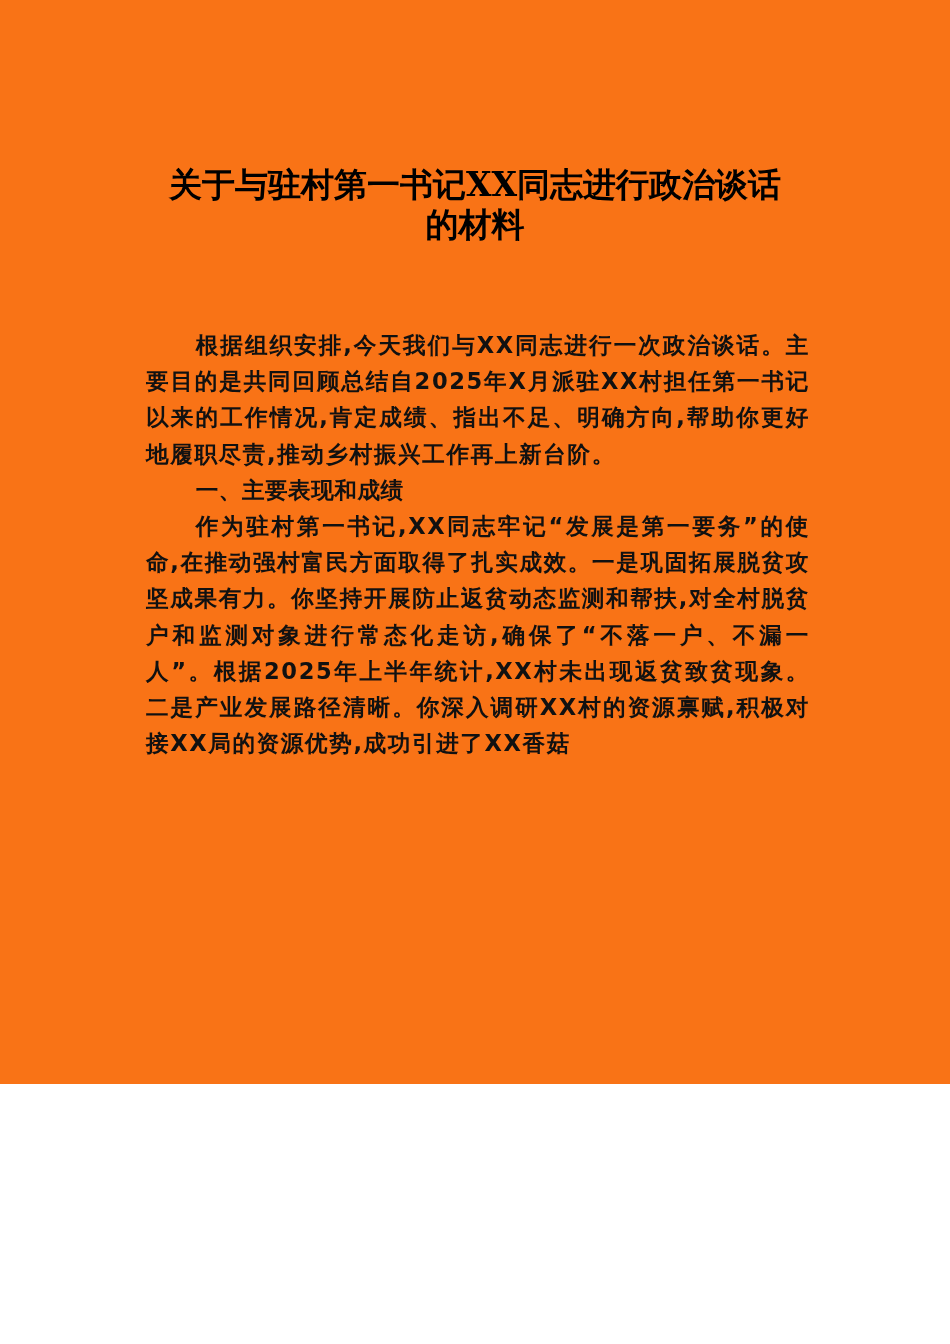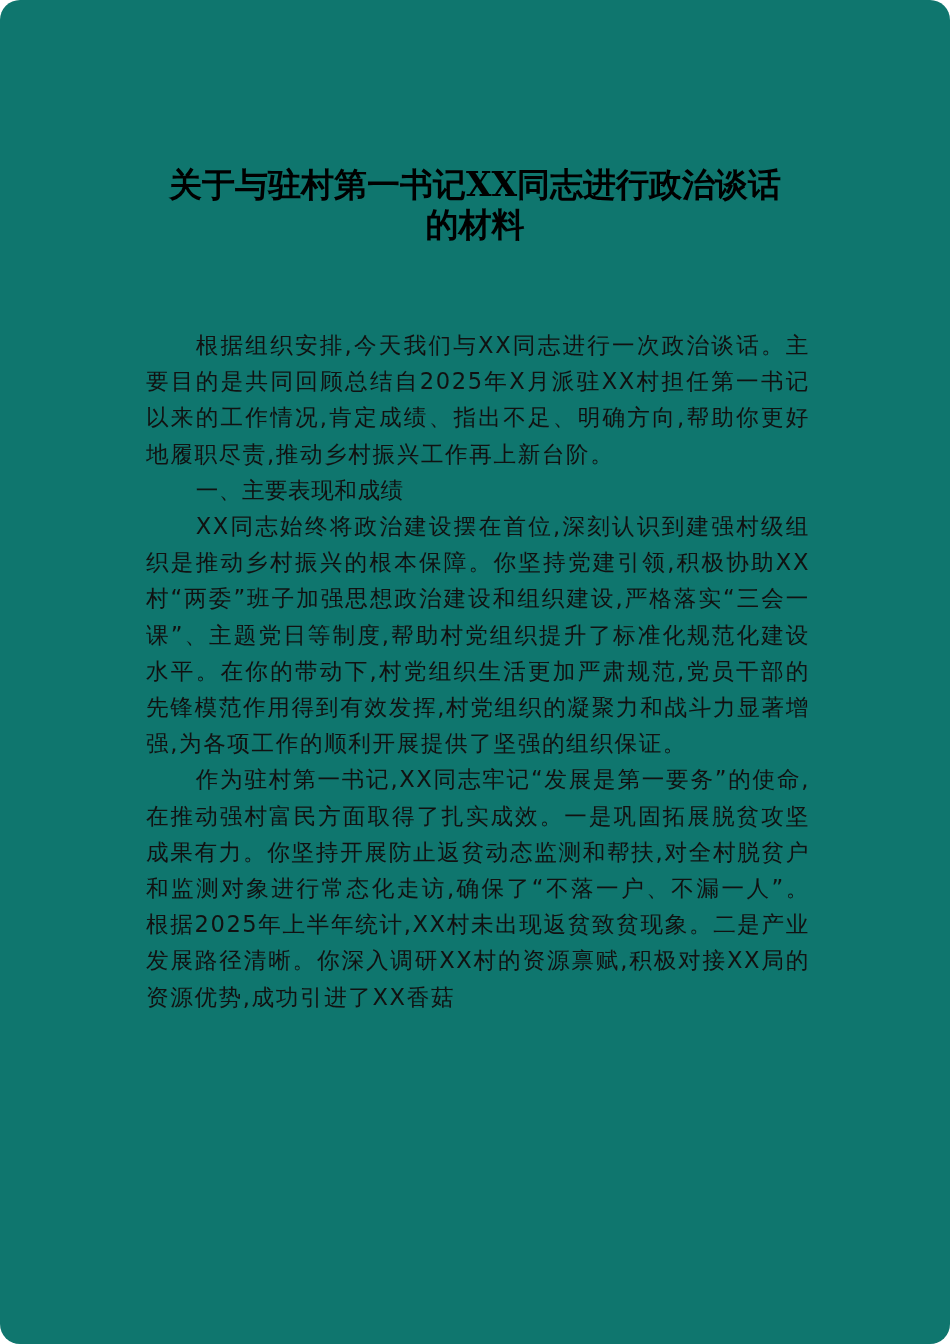--- a/index.html
+++ b/index.html
@@ -1,40 +1,39 @@
 <!DOCTYPE html>
 <html><head>
 <meta charset="utf-8">
 <style>
   html, body { margin: 0; padding: 0; background: #ffffff; }
   body { width: 950px; height: 1344px; overflow: hidden; position: relative; }
-  .page { position: absolute; left: 0; top: 0; width: 950px; height: 1344px; background: #0f766e; border-radius: 20px; }
+  .page { position: absolute; left: 0; top: 0; width: 950px; height: 1084px; background: #f97316; }
   .title {
     position: absolute; left: 100px; width: 750px; text-align: center;
     font-family: "DejaVu Serif", "Liberation Serif", serif;
     font-weight: bold; font-size: 33px; color: #000; line-height: 40px;
   }
   .t1 { top: 165px; }
   .t2 { top: 208px; font-family: Liberation Mono, monospace; }
   .body {
     position: absolute; left: 146px; width: 664px; top: 327px;
     font-family: "DejaVu Sans", "Liberation Sans", sans-serif;
     font-size: 22.6px; line-height: 36.2px; color: #111;
     letter-spacing: 1.6px; text-align: justify;
   }
-  .body p { margin: 0; text-indent: 2.2em; }
-  .body p.h1 { font-weight: normal; letter-spacing: 0.5px; }
+  .body p { margin: 0; text-indent: 2.2em; font-weight: bold; }
+  .body p.h1 { font-weight: bold; letter-spacing: 0.5px; }
   .body p.h2 { letter-spacing: 1.6px; }
 </style>
 </head>
 <body>
 
 <div class="page">
   <div class="title t1">关于与驻村第一书记XX同志进行政治谈话</div>
   <div class="title t2">的材料</div>
 
   <div class="body">
     <p>根据组织安排,今天我们与XX同志进行一次政治谈话。主要目的是共同回顾总结自2025年X月派驻XX村担任第一书记以来的工作情况,肯定成绩、指出不足、明确方向,帮助你更好地履职尽责,推动乡村振兴工作再上新台阶。</p>
     <p class="h1">一、主要表现和成绩</p>
-    <p>XX同志始终将政治建设摆在首位,深刻认识到建强村级组织是推动乡村振兴的根本保障。你坚持党建引领,积极协助XX村“两委”班子加强思想政治建设和组织建设,严格落实“三会一课”、主题党日等制度,帮助村党组织提升了标准化规范化建设水平。在你的带动下,村党组织生活更加严肃规范,党员干部的先锋模范作用得到有效发挥,村党组织的凝聚力和战斗力显著增强,为各项工作的顺利开展提供了坚强的组织保证。</p>
     <p>作为驻村第一书记,XX同志牢记“发展是第一要务”的使命,在推动强村富民方面取得了扎实成效。一是巩固拓展脱贫攻坚成果有力。你坚持开展防止返贫动态监测和帮扶,对全村脱贫户和监测对象进行常态化走访,确保了“不落一户、不漏一人”。根据2025年上半年统计,XX村未出现返贫致贫现象。二是产业发展路径清晰。你深入调研XX村的资源禀赋,积极对接XX局的资源优势,成功引进了XX香菇</p>
   </div>
 </div>
 
 </body></html>

